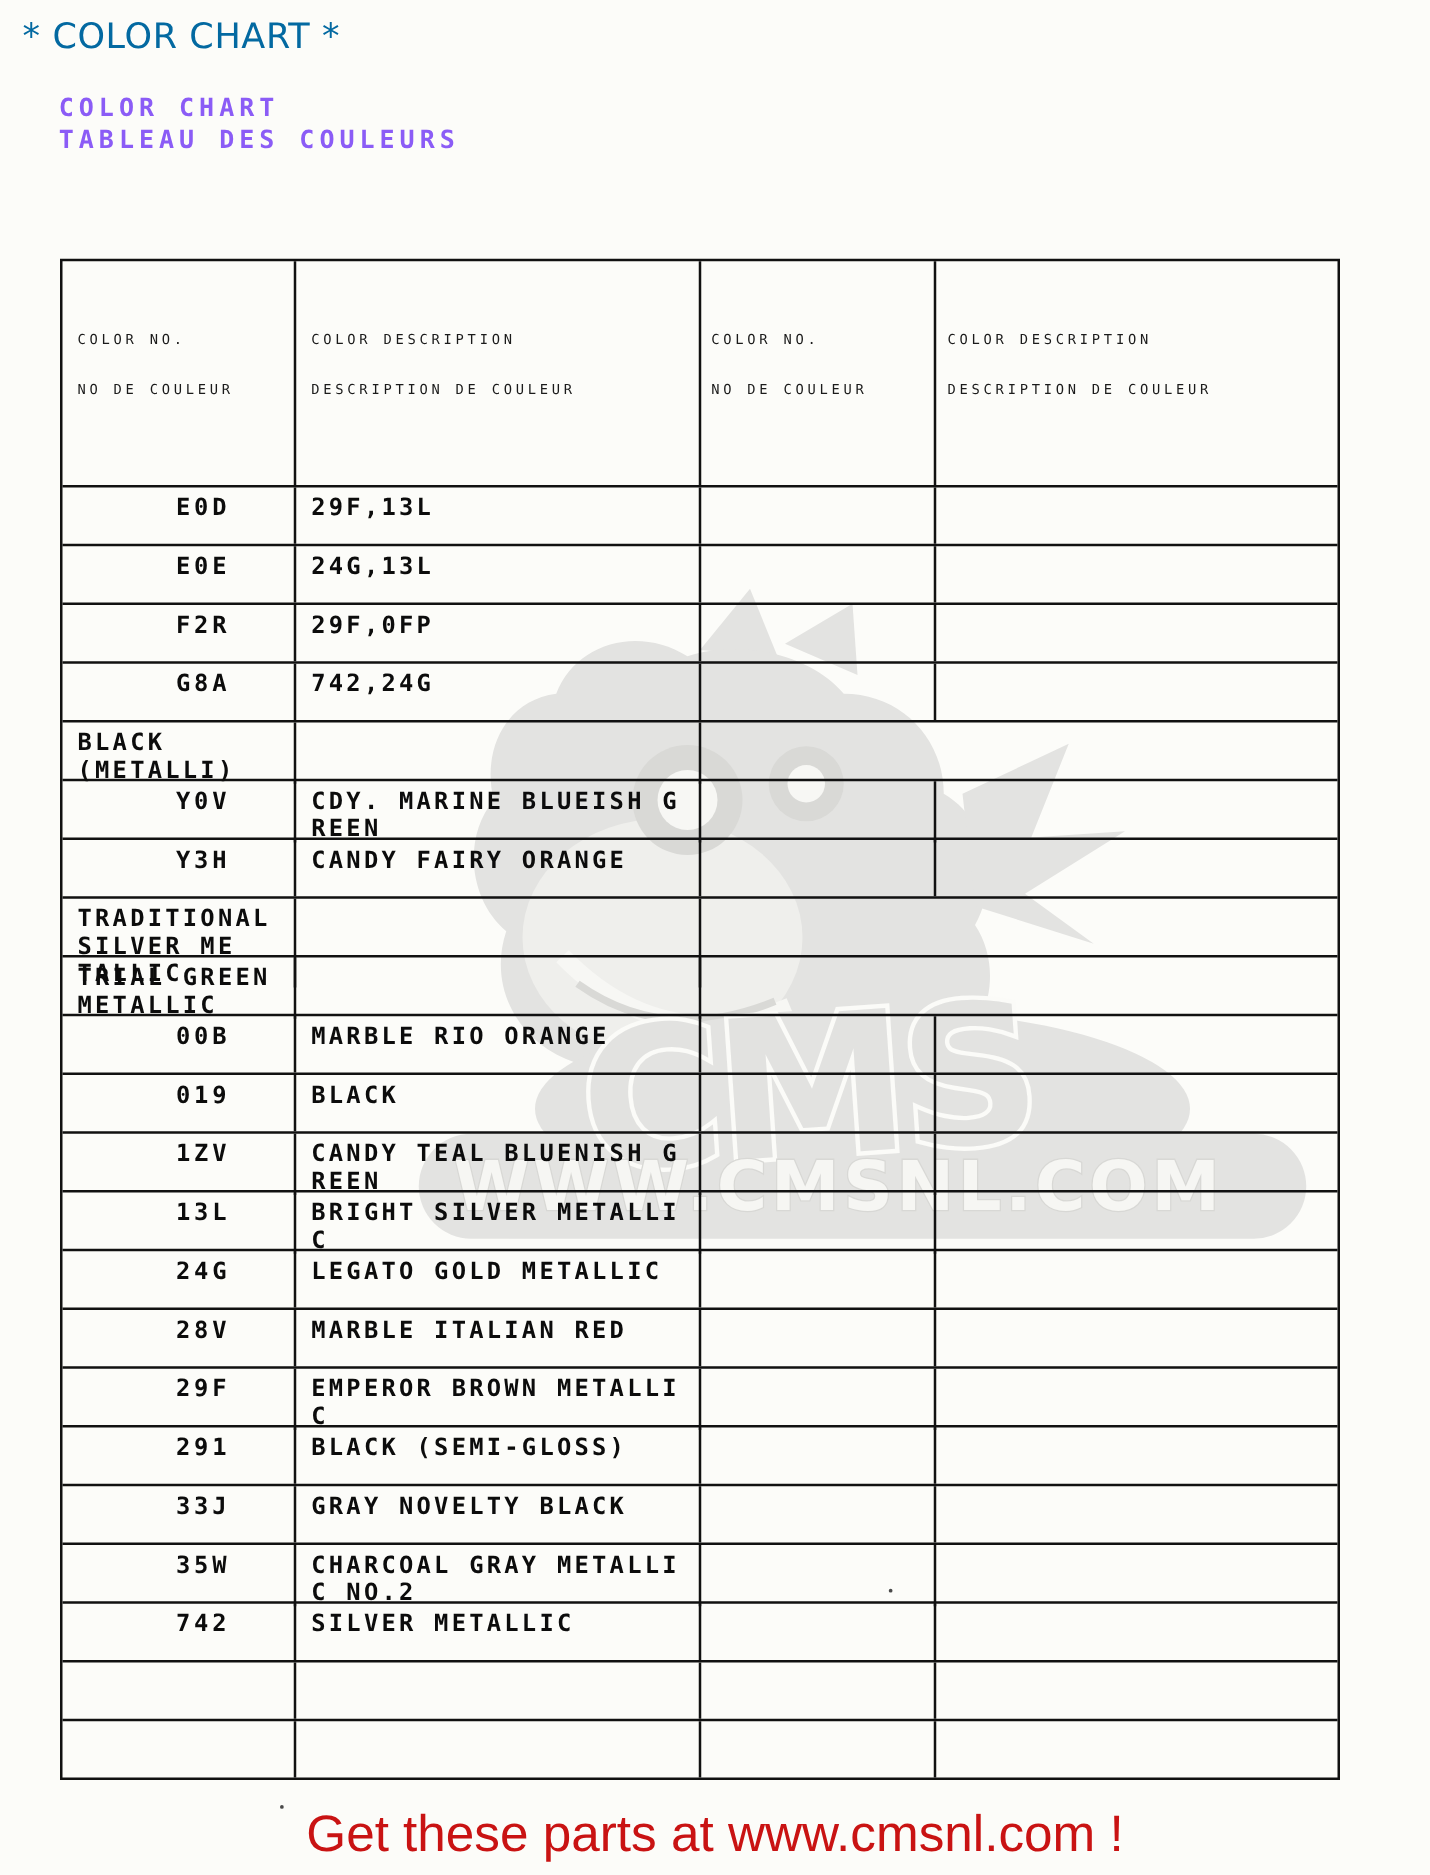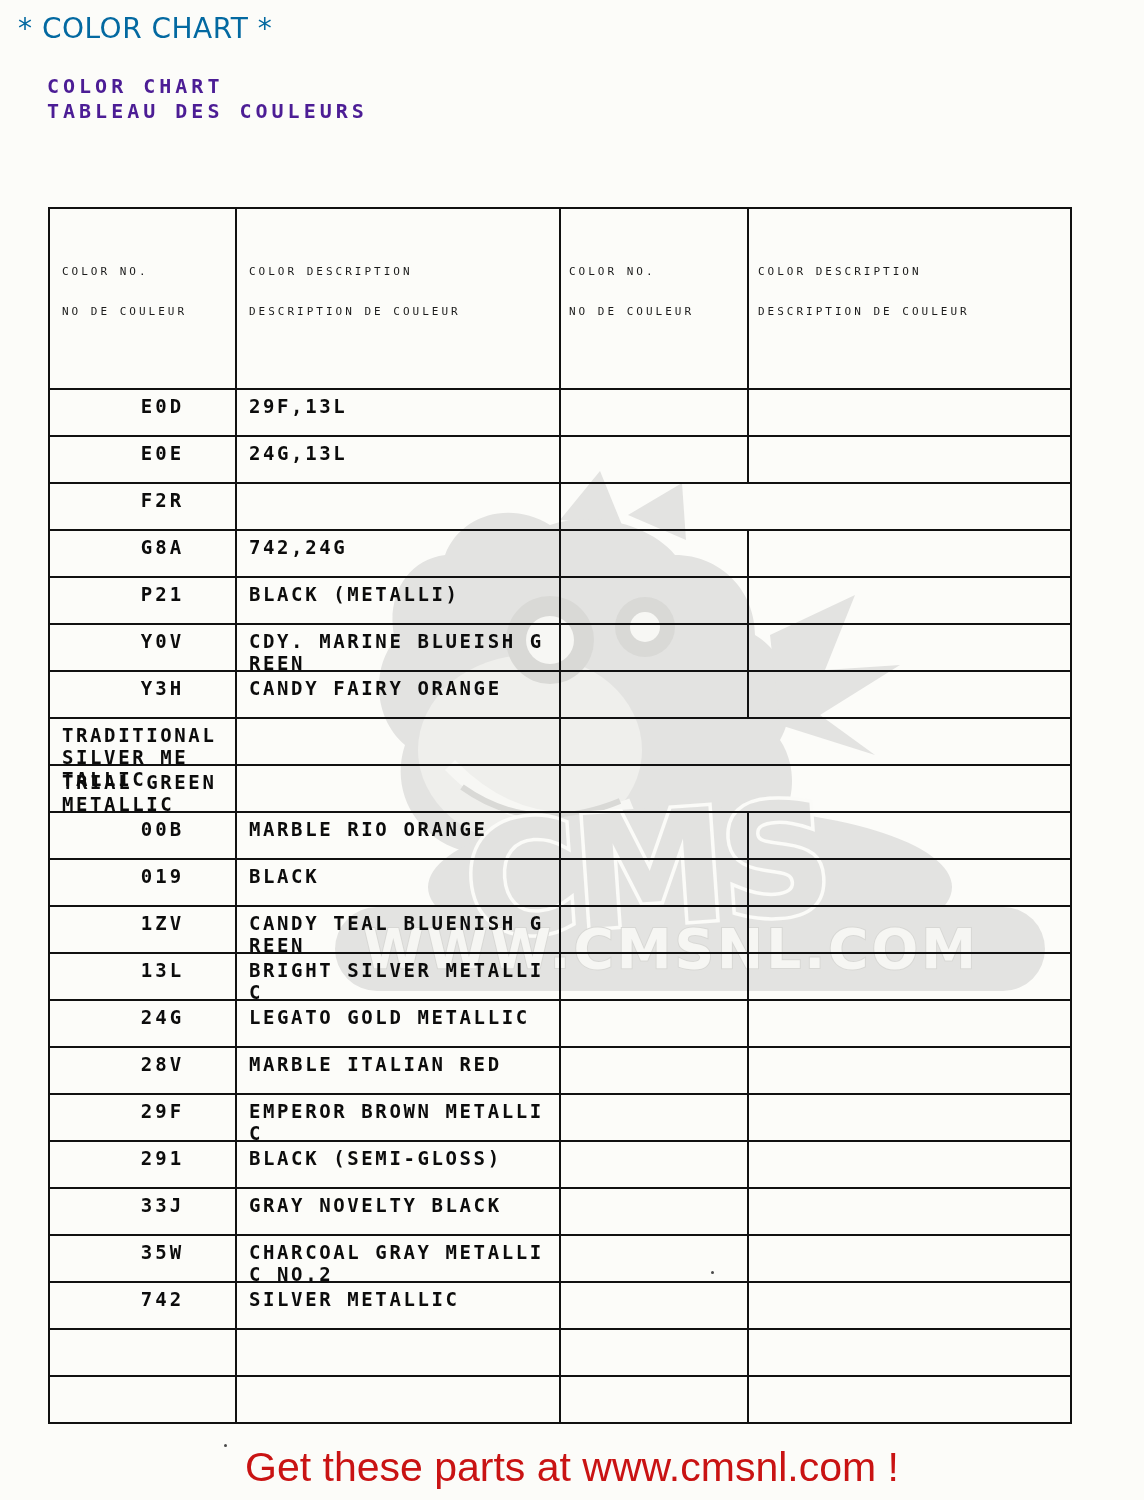--- a/index.html
+++ b/index.html
@@ -6,21 +6,21 @@
   html,body { width:1144px; height:1500px; }
   body { background:#fcfcf9; font-family:"DejaVu Sans Mono", monospace; position:relative; overflow:hidden; }
   .page { position:absolute; inset:0; width:1144px; height:1500px; }
 
   
   .gray-title { position:absolute; left:18px; top:12px; font-family:"DejaVu Sans", sans-serif;
     font-size:28px; color:#0369a1; letter-spacing:0.5px; }
 
   
   .doc-title { position:absolute; left:47px; top:74px; font-weight:bold; font-size:20px;
-    letter-spacing:4px; line-height:25px; color:#4c1d95; }
+    letter-spacing:4px; line-height:25px; color:#8b5cf6; }
 
   
   .wm { position:absolute; left:300px; top:455px; width:770px; height:560px; z-index:0; }
 
   
   .tbl { position:absolute; left:48px; top:207px; width:1024px; border:2px solid #111;
     z-index:2; background:transparent; }
   .thead { display:grid; grid-template-columns:187px 324px 188px 1fr; height:179px; }
   .hc { padding-top:43px; font-size:11px; letter-spacing:3px; color:#1b1b1b; line-height:40px; }
   .hc1 { padding-left:12px; border-right:2px solid #111; }
@@ -104,31 +104,31 @@
       <div class="td c4"></div>
     </div>
         <div class="trow">
       <div class="td c1">E0E</div>
       <div class="td c2">24G,13L</div>
       <div class="td c3"></div>
       <div class="td c4"></div>
     </div>
         <div class="trow">
       <div class="td c1">F2R</div>
+      <div class="td c2">29F,0FP</div>
       <div class="td c3"></div>
       <div class="td c4"></div>
     </div>
         <div class="trow">
       <div class="td c1">G8A</div>
       <div class="td c2">742,24G</div>
       <div class="td c3"></div>
       <div class="td c4"></div>
     </div>
         <div class="trow">
-      <div class="td c1">P21</div>
       <div class="td c2">BLACK (METALLI)</div>
       <div class="td c3"></div>
       <div class="td c4"></div>
     </div>
         <div class="trow">
       <div class="td c1">Y0V</div>
       <div class="td c2">CDY. MARINE BLUEISH G
 REEN</div>
       <div class="td c3"></div>
       <div class="td c4"></div>

